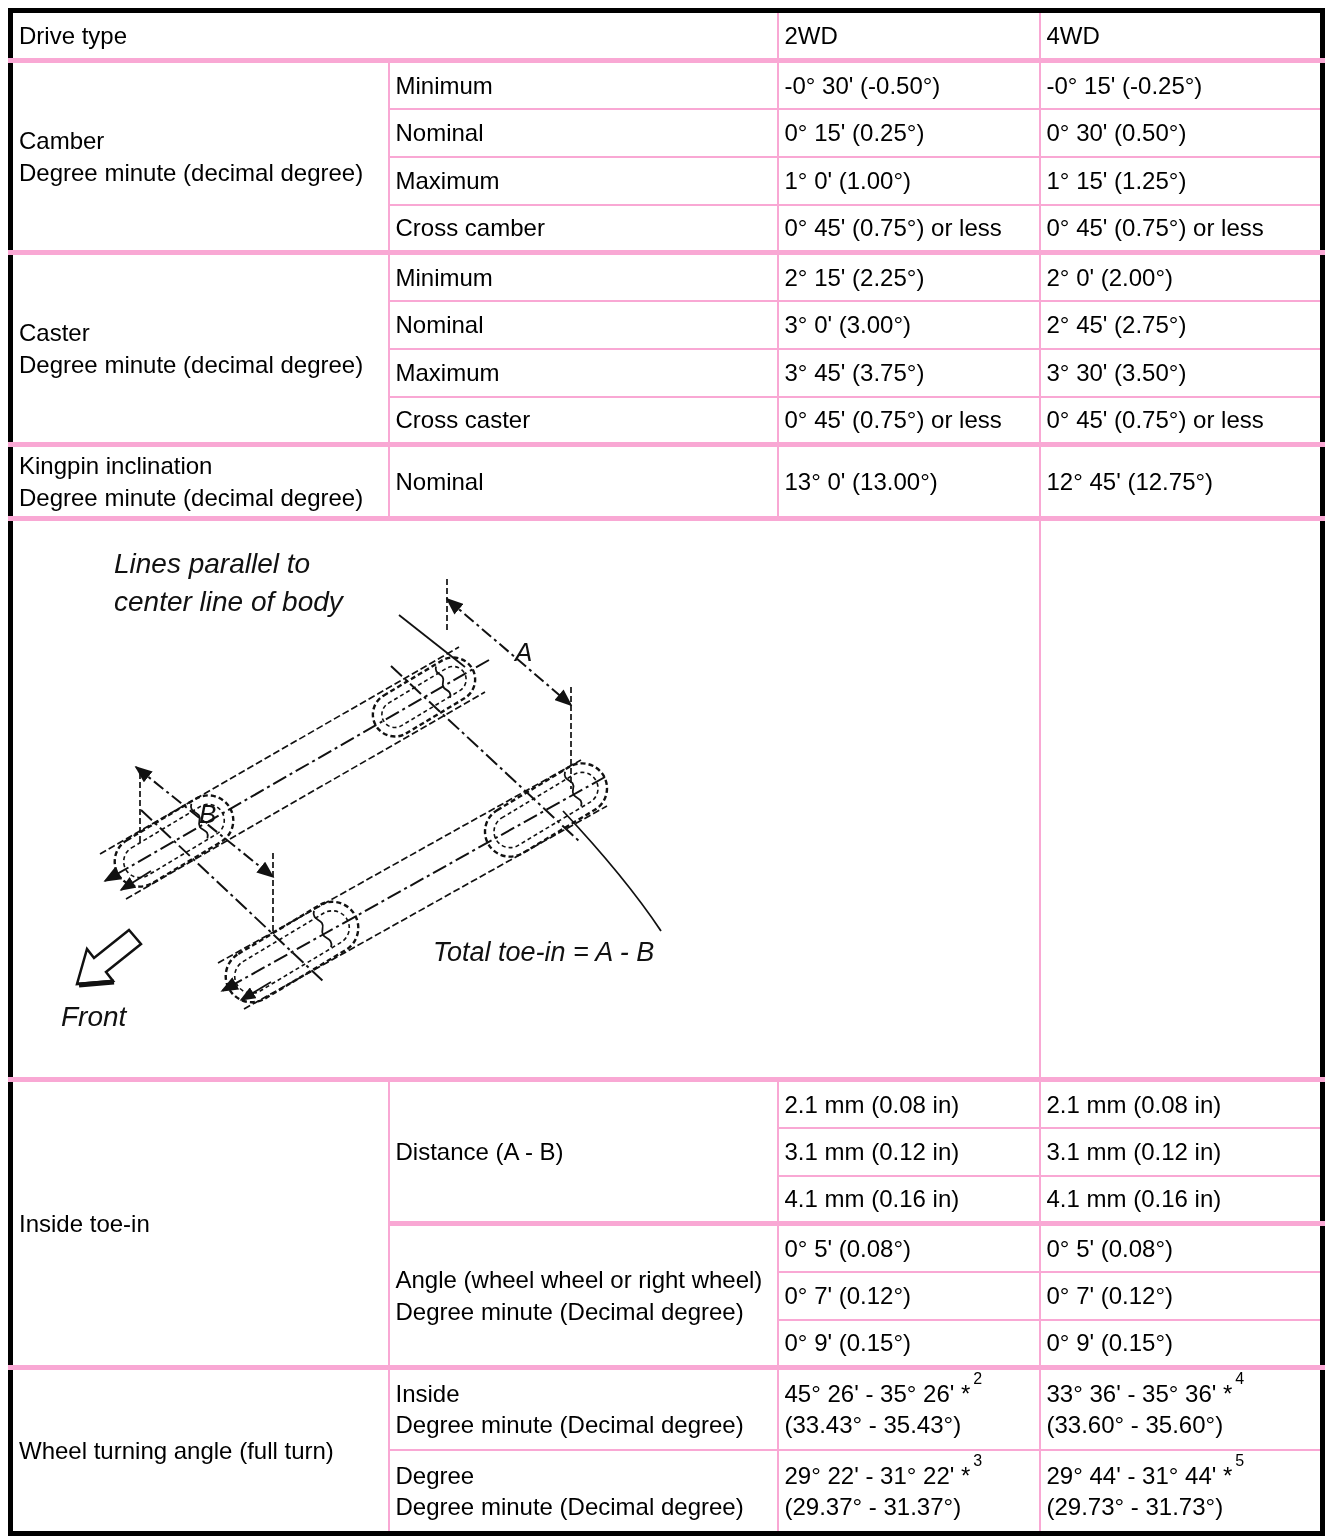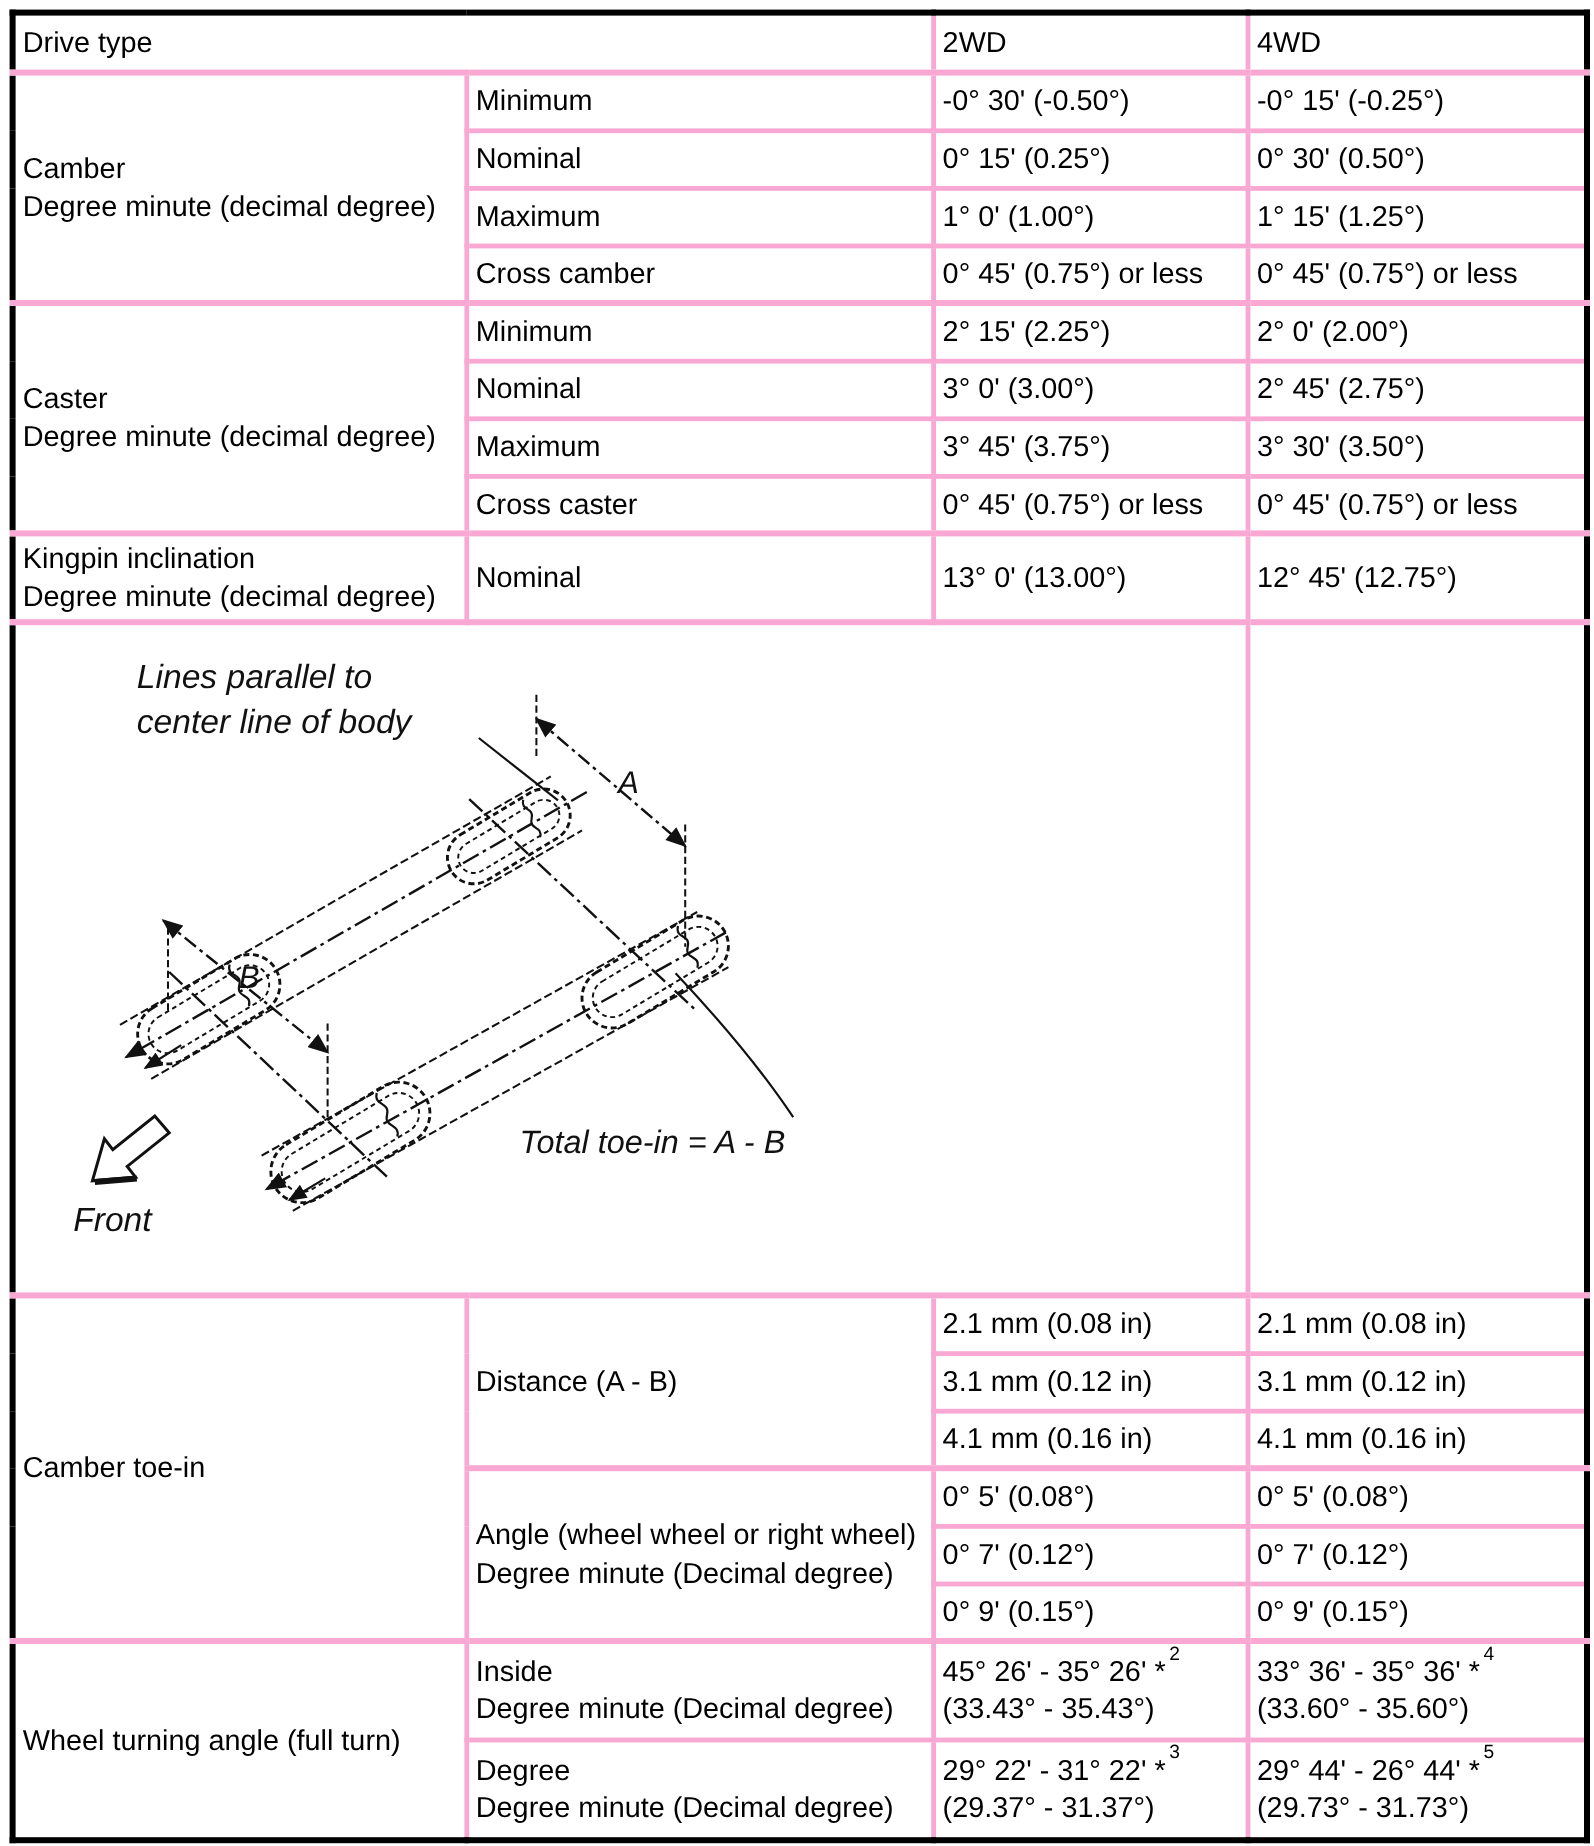--- a/index.html
+++ b/index.html
@@ -3,21 +3,21 @@
 <meta charset="utf-8">
 <style>
   html,body{margin:0;padding:0;background:#ffffff;}
   body{width:1328px;height:1538px;font-family:"Liberation Sans",sans-serif;color:#000;}
   table.spec{
     border-collapse:collapse;table-layout:fixed;
     width:1312px;margin:8px;border:5px solid #000;
     background:#fff;
   }
   table.spec td{
-    border:4px solid #f9a8d4;
+    border:2px solid #f9a8d4;
     font-size:24px;line-height:1.3;
     vertical-align:middle;overflow:hidden;
     padding:0 6px;
   }
   col.c1{width:378px}col.c2{width:389px}col.c3{width:262px}col.c4{width:283px}
   td.ctr{text-align:left;padding:0 2px;}
   td.lft{text-align:left;padding-left:10px;}
   tr.thick>td{border-top-width:5px;}
   tr.h50{height:50px}tr.h48{height:48px}tr.h74{height:74px}
   tr.h558{height:558px}tr.h82{height:82px}tr.h84{height:84px}
@@ -192,21 +192,21 @@
         <text class="dtext small" x="496" y="140">A</text>
         <text class="dtext small" x="180" y="302">B</text>
         <text class="dtext formula" x="414" y="440">Total toe-in = A - B</text>
         <text class="dtext" x="42" y="505">Front</text>
       </svg>
     </td>
     <td></td>
   </tr>
 
   <tr class="thick h48">
-    <td rowspan="6" class="lft">Camber toe-in</td>
+    <td rowspan="6" class="lft">Inside toe-in</td>
     <td rowspan="3" class="lft">Distance (A - B)</td>
     <td class="ctr">2.1 mm (0.08 in)</td>
     <td class="ctr">2.1 mm (0.08 in)</td>
   </tr>
   <tr class="h48">
     <td class="ctr">3.1 mm (0.12 in)</td>
     <td class="ctr">3.1 mm (0.12 in)</td>
   </tr>
   <tr class="h48">
     <td class="ctr">4.1 mm (0.16 in)</td>
@@ -248,18 +248,18 @@
   <tr class="h84">
     <td class="lft twoline">
       <div>Degree</div>
       <div>Degree minute (Decimal degree)</div>
     </td>
     <td class="ctr twoline">
       <div><span>29° 22' - 31° 22' *</span><sup class="fn">3</sup></div>
       <div>(29.37° - 31.37°)</div>
     </td>
     <td class="ctr twoline">
-      <div><span>29° 44' - 26° 44' *</span><sup class="fn">5</sup></div>
+      <div><span>29° 44' - 31° 44' *</span><sup class="fn">5</sup></div>
       <div>(29.73° - 31.73°)</div>
     </td>
   </tr>
 </tbody>
   </table>
 
 </body></html>

